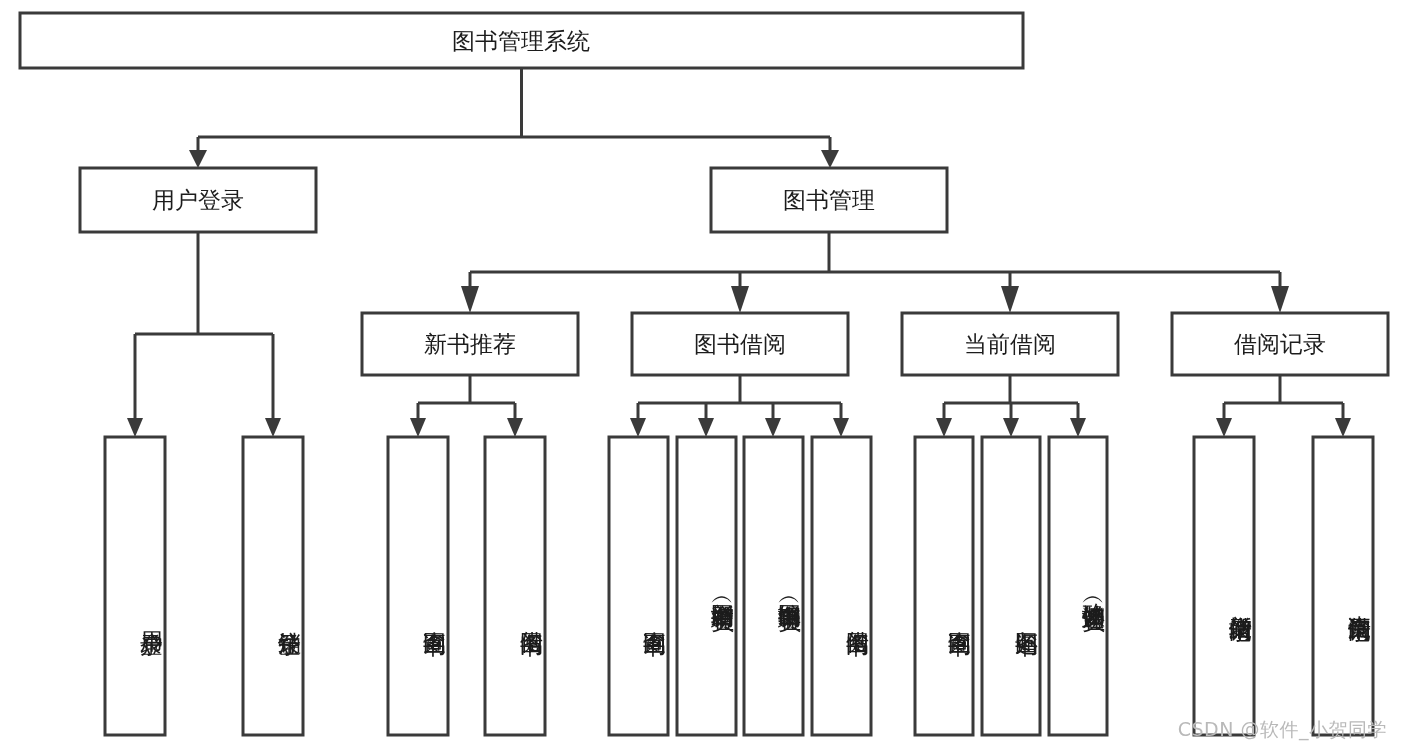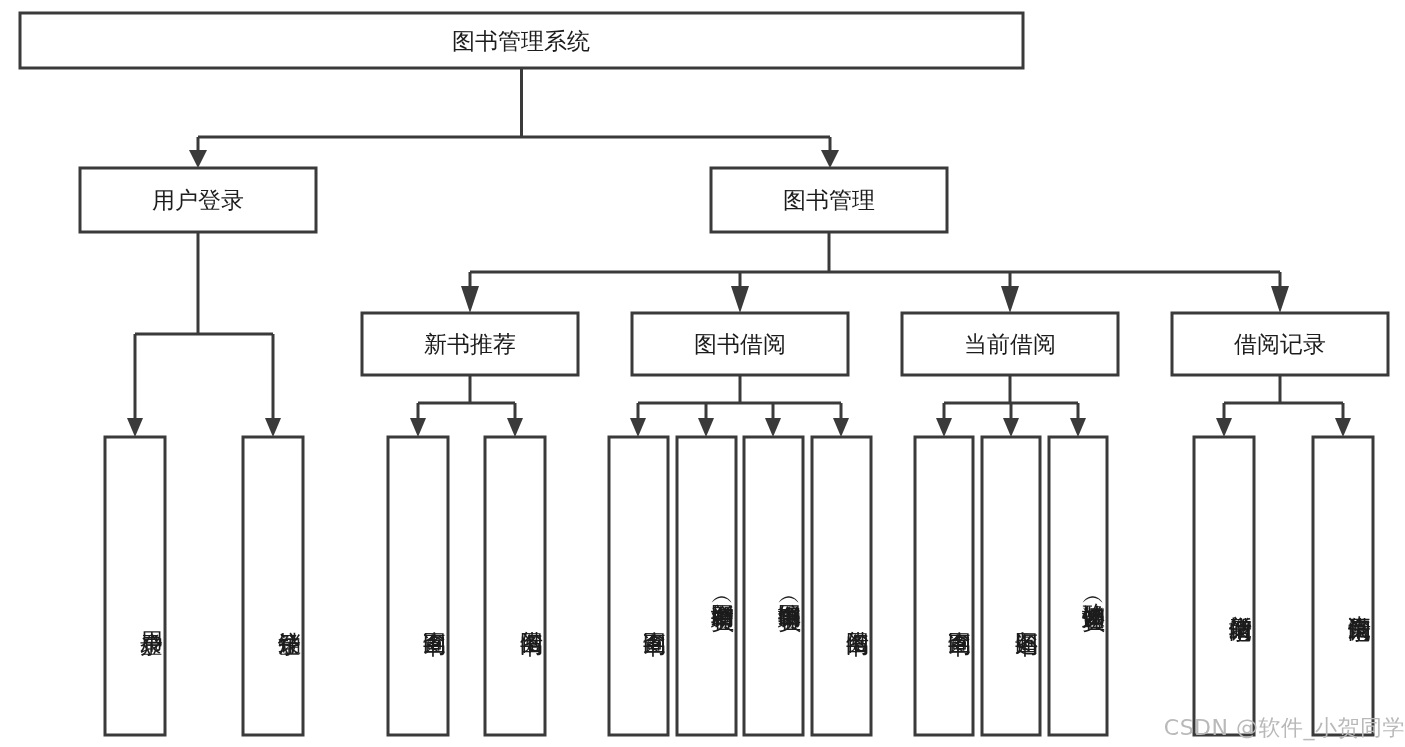--- a/index.html
+++ b/index.html
@@ -61,24 +61,24 @@
     letter-spacing: 1px;
     text-align: center;
     display: flex;
     align-items: flex-start;
     justify-content: center;
     white-space: pre-line;
     pointer-events: none;
   }
   .watermark {
     position: absolute;
-    right: 0;
+    right: 18px;
     bottom: 4px;
     font-family: "DejaVu Sans", "Liberation Sans", sans-serif;
-    font-size: 22px;
+    font-size: 19px;
     color: #b9b9b9;
     letter-spacing: 0.5px;
     white-space: nowrap;
   }
 </style>
 </head>
 <body>
 
 <div id="diagram-root">
 

